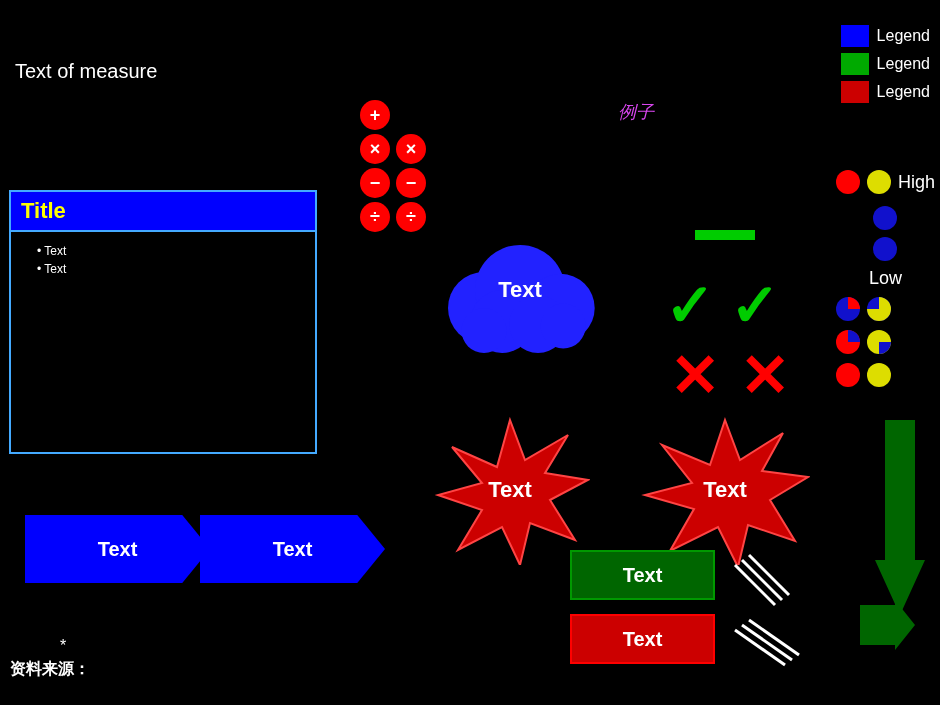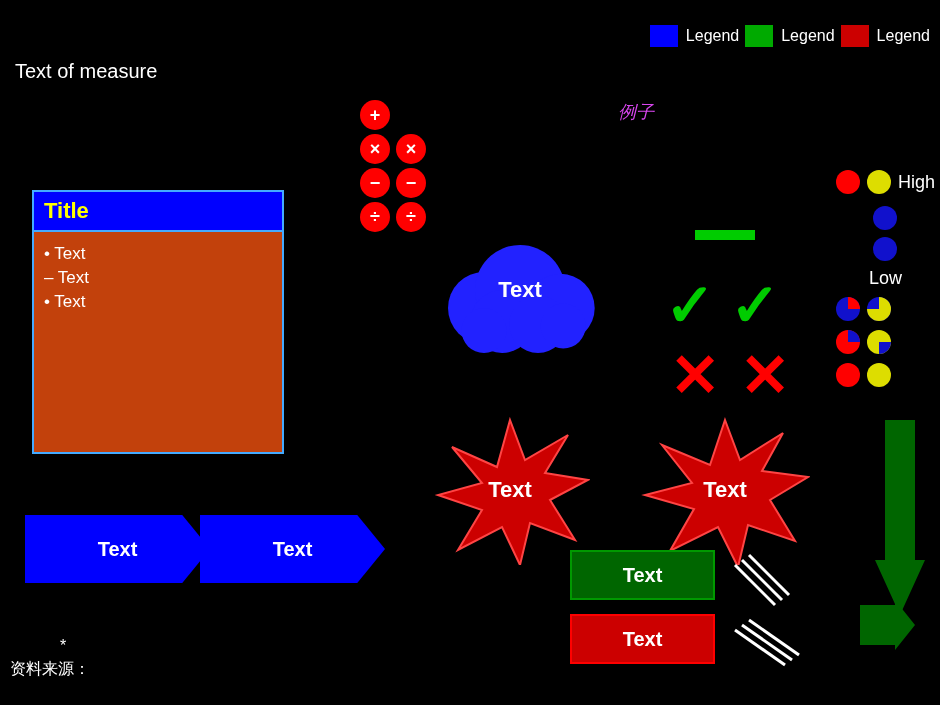--- a/index.html
+++ b/index.html
@@ -21,21 +21,21 @@
       font-size: 20px;
       color: white;
     }
 
     
     .legend-area {
       position: absolute;
       top: 25px;
       right: 10px;
       display: flex;
-      flex-direction: row;
+      flex-direction: column;
       gap: 6px;
     }
     .legend-item {
       display: flex;
       align-items: center;
       gap: 8px;
     }
     .legend-box {
       width: 28px;
       height: 22px;
@@ -80,37 +80,37 @@
       font-weight: bold;
       display: flex;
       align-items: center;
       justify-content: center;
     }
 
     
     .title-box {
       position: absolute;
       top: 190px;
-      left: 32px;
-      width: 252px;
+      left: 9px;
+      width: 308px;
       background: blue;
       border: 2px solid #4af;
     }
     .title-box-header {
       background: blue;
       color: yellow;
       font-size: 22px;
       font-weight: bold;
       padding: 6px 10px;
       border-bottom: 2px solid #4af;
     }
     .title-box-body {
-      background: #c2410c;
-      padding: 8px 10px;
-      font-size: 17px;
+      background: #000000;
+      padding: 8px 26px;
+      font-size: 12px;
       color: white;
       min-height: 220px;
     }
     .bullet-text { margin: 4px 0; }
 
     
     .chevron-container {
       position: absolute;
       top: 515px;
       left: 25px;
@@ -282,20 +282,21 @@
       left: 60px;
       font-size: 16px;
       color: white;
     }
     .bottom-source {
       position: absolute;
       bottom: 25px;
       left: 10px;
       font-size: 16px;
       color: white;
+      font-weight: bold;
     }
   </style>
 </head>
 <body>
 
 <div class="unit-label">Text of measure</div>
 
 <div class="legend-area">
   <div class="legend-item">
     <div class="legend-box" style="background:#0000ff;"></div>
@@ -328,21 +329,20 @@
   <div class="op-row">
     <div class="op-circle">÷</div>
     <div class="op-circle">÷</div>
   </div>
 </div>
 
 <div class="title-box">
   <div class="title-box-header">Title</div>
   <div class="title-box-body">
     <div class="bullet-text">• Text</div>
-    <div class="bullet-text">– Text</div>
     <div class="bullet-text">   • Text</div>
   </div>
 </div>
 
 <div class="chevron-container">
   <div class="chevron-left">Text</div>
   <div class="chevron-right">Text</div>
 </div>
 
 <div class="cloud">

